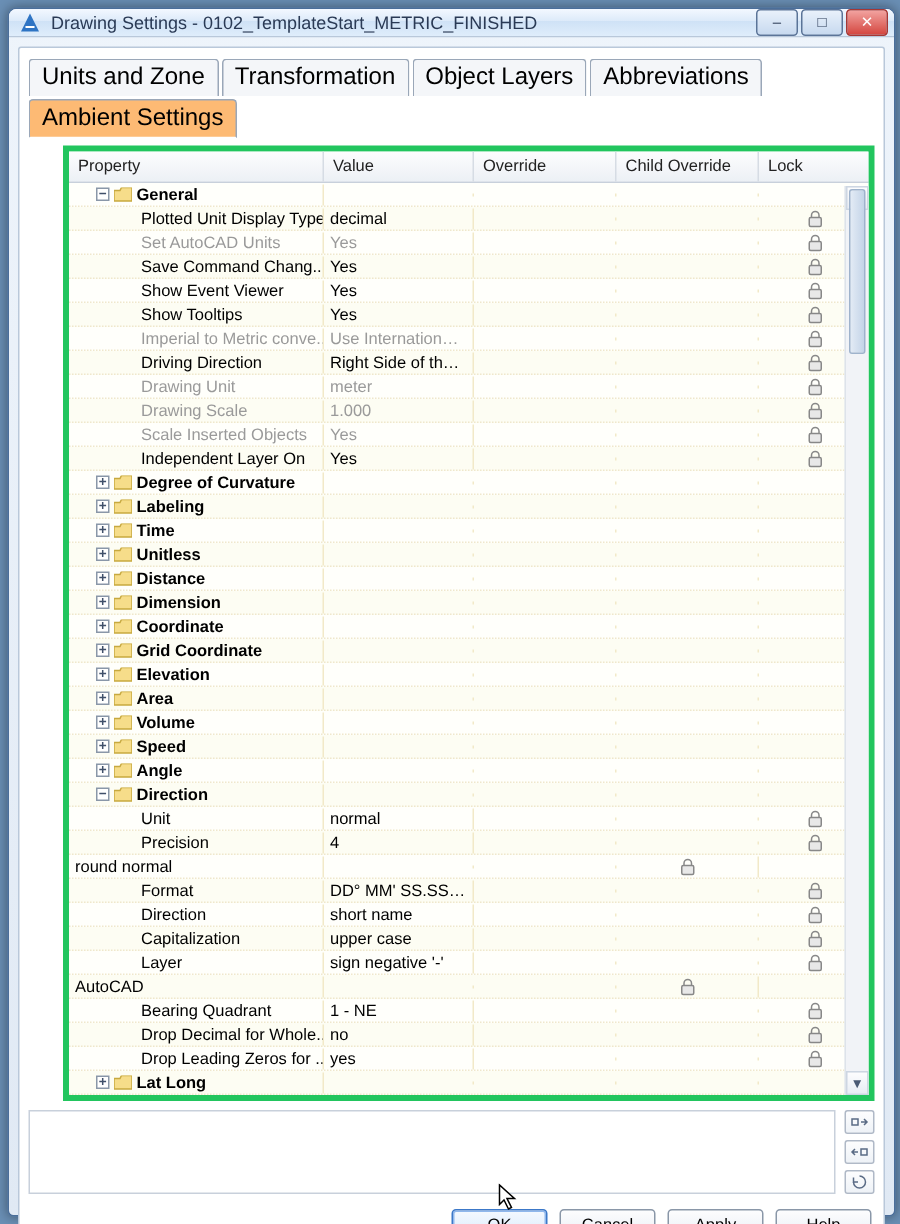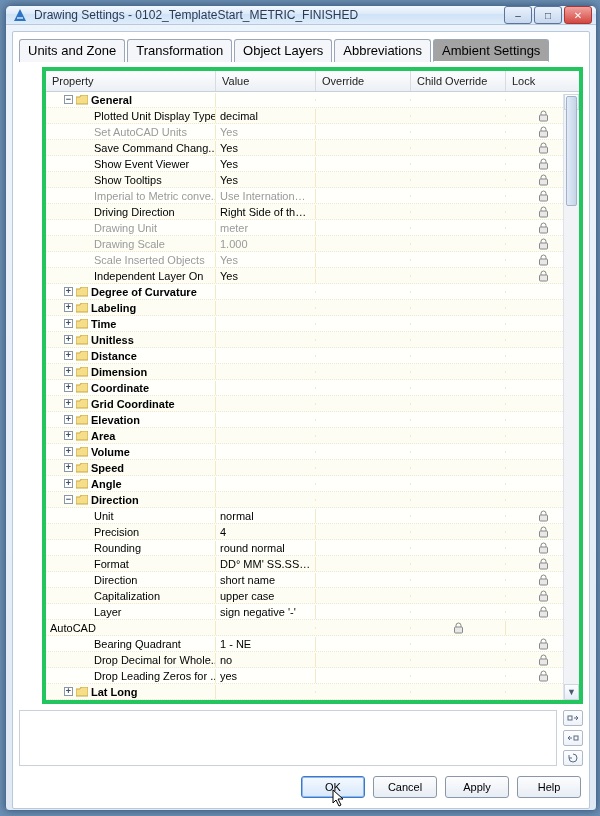--- a/index.html
+++ b/index.html
@@ -40,24 +40,24 @@
     font-size: 10px; color: #2a3a55;
   }
   .win-btn.close { background: linear-gradient(to bottom, #f2a3a0, #d44740); color: #fff; border-color:#a63734;}
   .client {
     flex: 1 1 auto; margin: 6px; background: #fff; border: 1px solid #b9c8da; border-radius: 2px;
     display: flex; flex-direction: column; padding: 6px;
   }
   .tabs { display: flex; gap: 2px; margin-bottom: 6px; flex-wrap: wrap; }
   .tab {
     padding: 3px 8px; border: 1px solid #9aa7b8; border-bottom: none;
-    background: #f4f6f9; border-radius: 3px 3px 0 0; font-size: 13px;
+    background: #f4f6f9; border-radius: 3px 3px 0 0; font-size: 16px;
     position: relative; top: 1px;
   }
-  .tab.active { background: #a3a3a3; font-weight: normal; border-bottom: 1px solid #fff; z-index:2;}
+  .tab.active { background: #fdba74; font-weight: normal; border-bottom: 1px solid #fff; z-index:2;}
   .grid-wrap {
     flex: 1 1 auto; border: 4px solid #22c55e; position: relative;
     display: flex; flex-direction: column; overflow: hidden; margin-left: 23px;
   }
   .grid-head {
     display: grid;
     grid-template-columns: 170px 100px 95px 95px 75px 16px;
     background: linear-gradient(to bottom, #fdfdfe, #ecf0f5);
     border-bottom: 1px solid #c8d0db;
     font-size: 11px; color: #222;
@@ -542,21 +542,20 @@
             <div></div>
             <div></div>
             <div class="lockcell">
               <svg class="lock-icon" viewBox="0 0 11 12">
                 <rect x="1.5" y="5" width="8" height="6" rx="1" fill="#e8e8e8" stroke="#888"></rect>
                 <path d="M3 5 V3.5 a2.5 2.5 0 0 1 5 0 V5" fill="none" stroke="#888"></path>
               </svg>
             </div>
           </div>
           <div class="row">
-            <div class="prop indent-prop">Rounding</div>
             <div>round normal</div>
             <div></div>
             <div></div>
             <div class="lockcell">
               <svg class="lock-icon" viewBox="0 0 11 12">
                 <rect x="1.5" y="5" width="8" height="6" rx="1" fill="#e8e8e8" stroke="#888"></rect>
                 <path d="M3 5 V3.5 a2.5 2.5 0 0 1 5 0 V5" fill="none" stroke="#888"></path>
               </svg>
             </div>
           </div>

